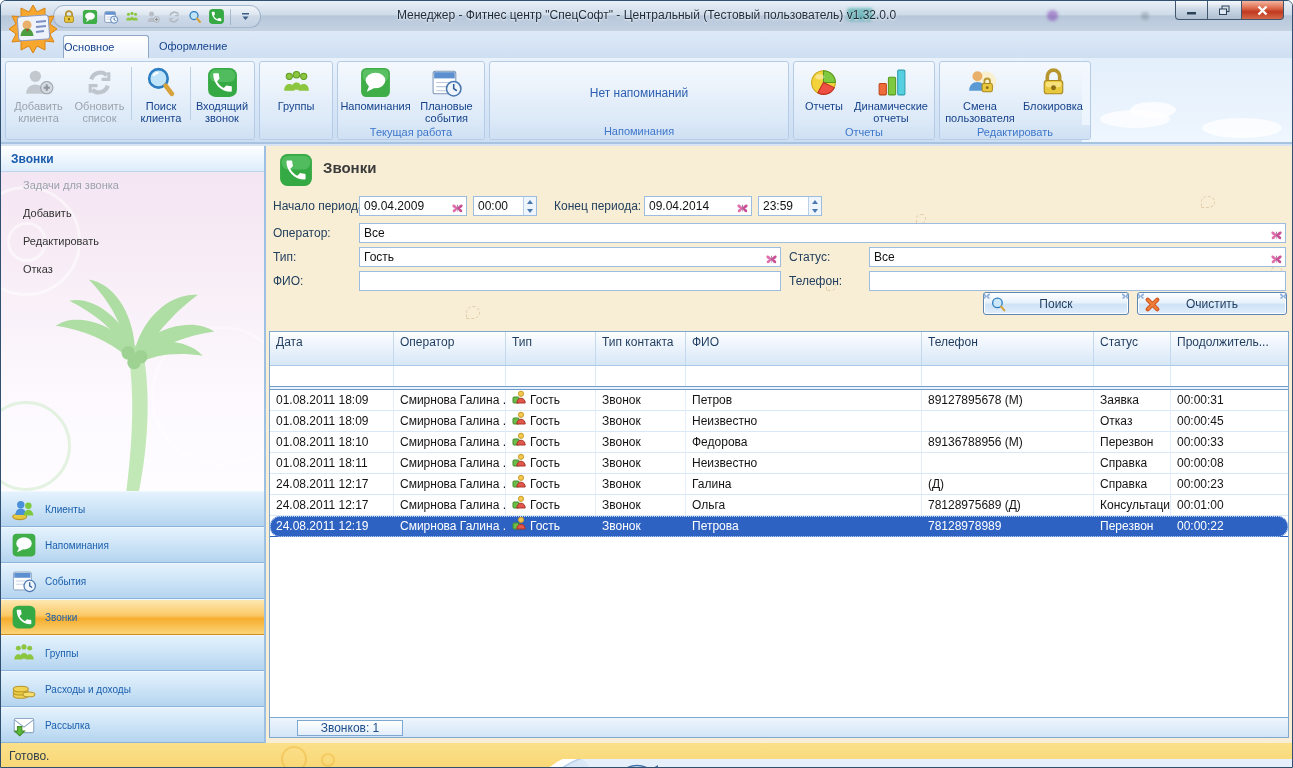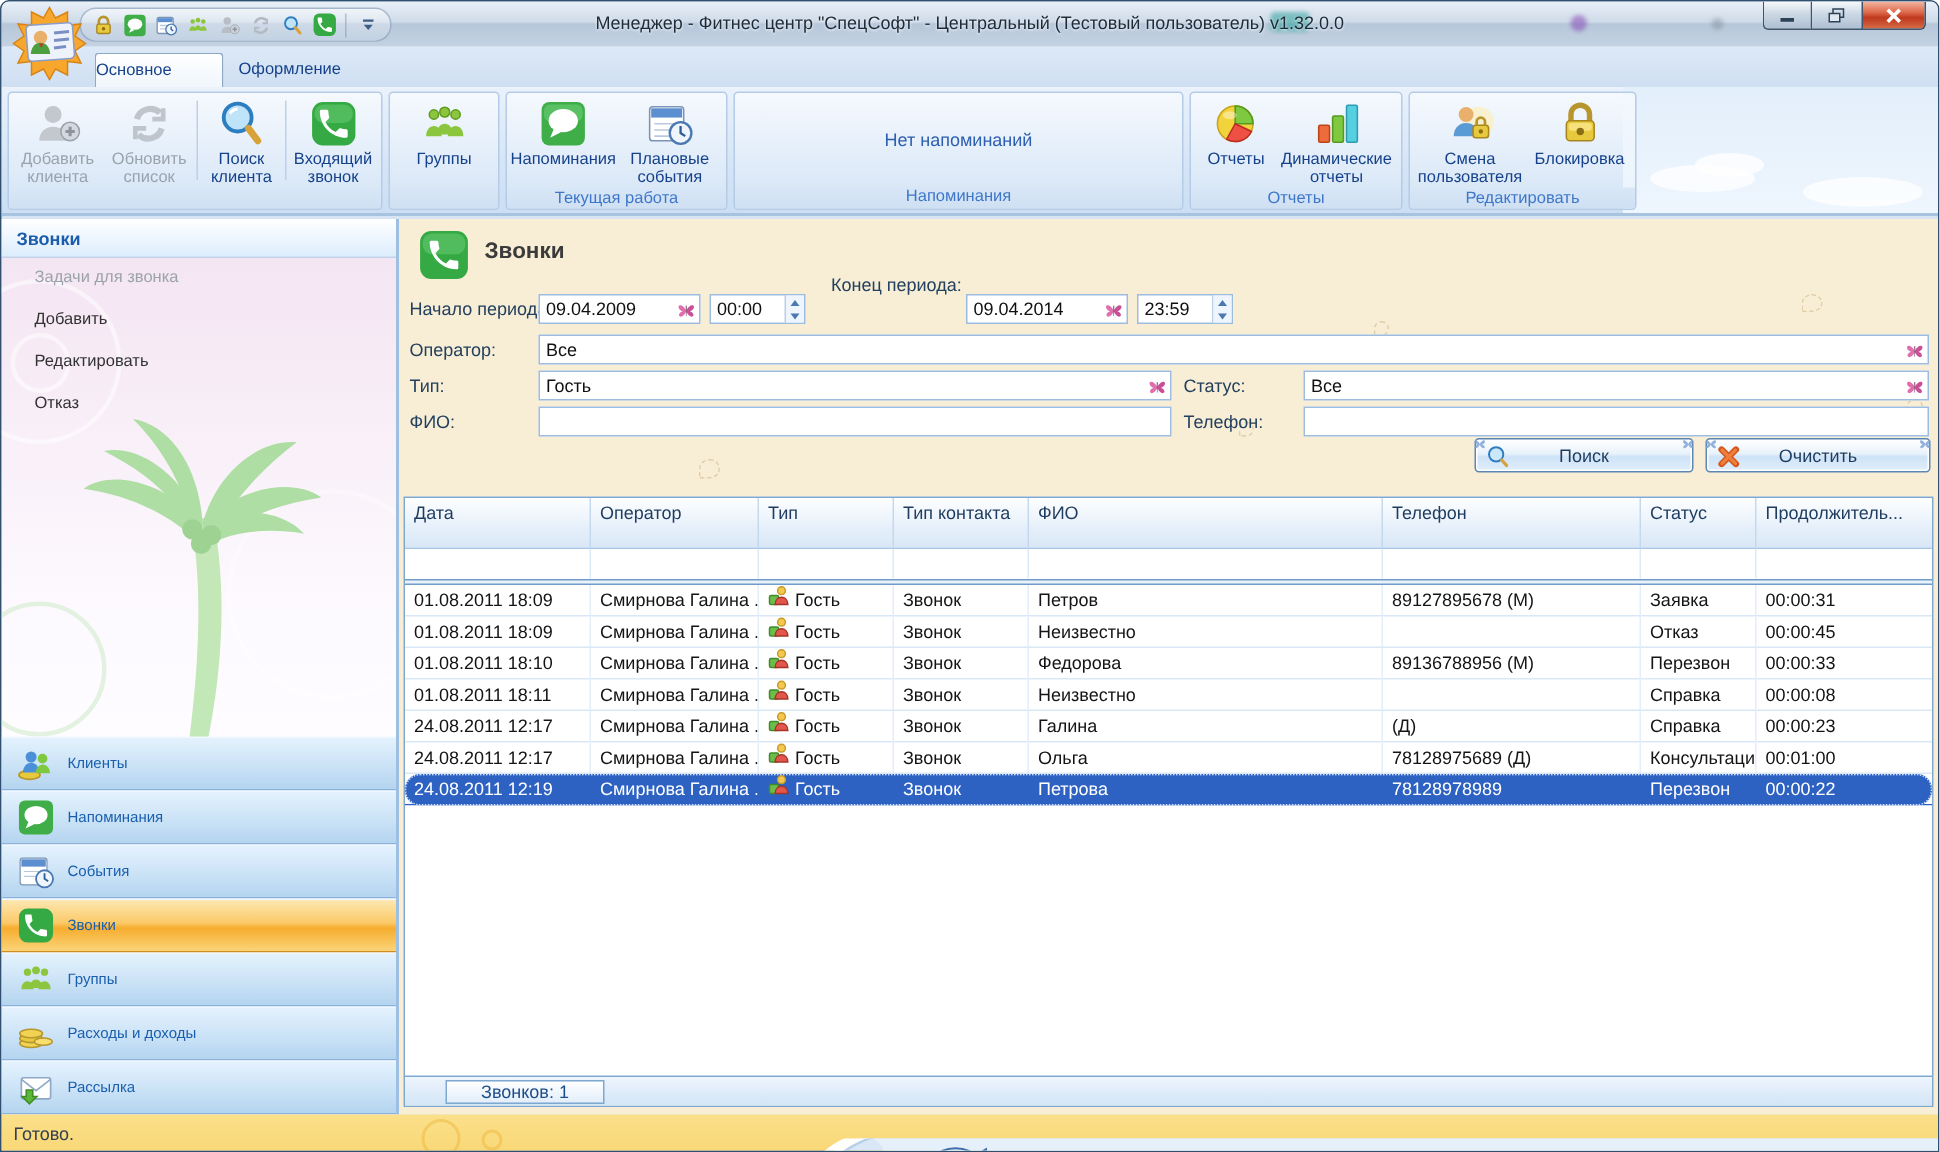--- a/index.html
+++ b/index.html
@@ -561,21 +561,21 @@
       <input value="00:00" style="">
       <span class="spin">
           <span>
             <i class="arr-up"></i>
           </span>
           <span>
             <i class="arr-dn"></i>
           </span>
         </span>
     </div>
-    <div class="flabel" style="left:288px;top:34px">Конец периода:</div>
+    <div class="flabel" style="left:288px;top:50px">Конец периода:</div>
     <div class="fld" style="left:378px;top:50px;width:108px">
       <input value="09.04.2014" style="">
       <span class="bfly">
         <svg width="13" height="12" viewBox="0 0 14 12">
             <path d="M7 6C5.5 3 3 1.5 1.8 2.6 .8 3.6 2 6 4.5 6.6 2 7.4 1.2 9.4 2.3 10.2 3.6 11.1 5.8 9.4 7 6.8z" fill="#e06fae"></path>
             <path d="M7 6c1.5-3 4-4.5 5.2-3.4 1 1-.2 3.4-2.7 4C12 7.4 12.8 9.4 11.7 10.2 10.4 11.1 8.2 9.4 7 6.8z" fill="#c94f96"></path>
             <path d="M6.6 2.5h.8L7.2 10h-.4z" fill="#7a4a6a"></path>
           </svg></span>
     </div>
     <div class="fld time" style="left:492px;top:50px;width:64px">

